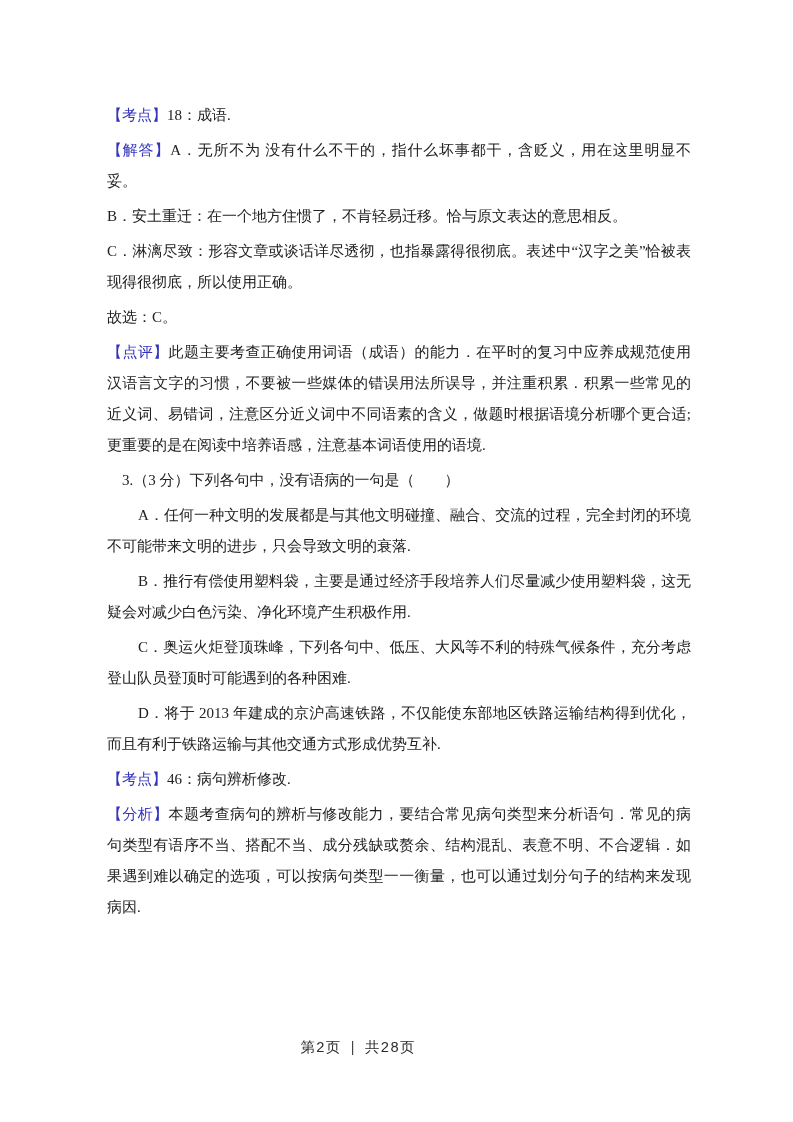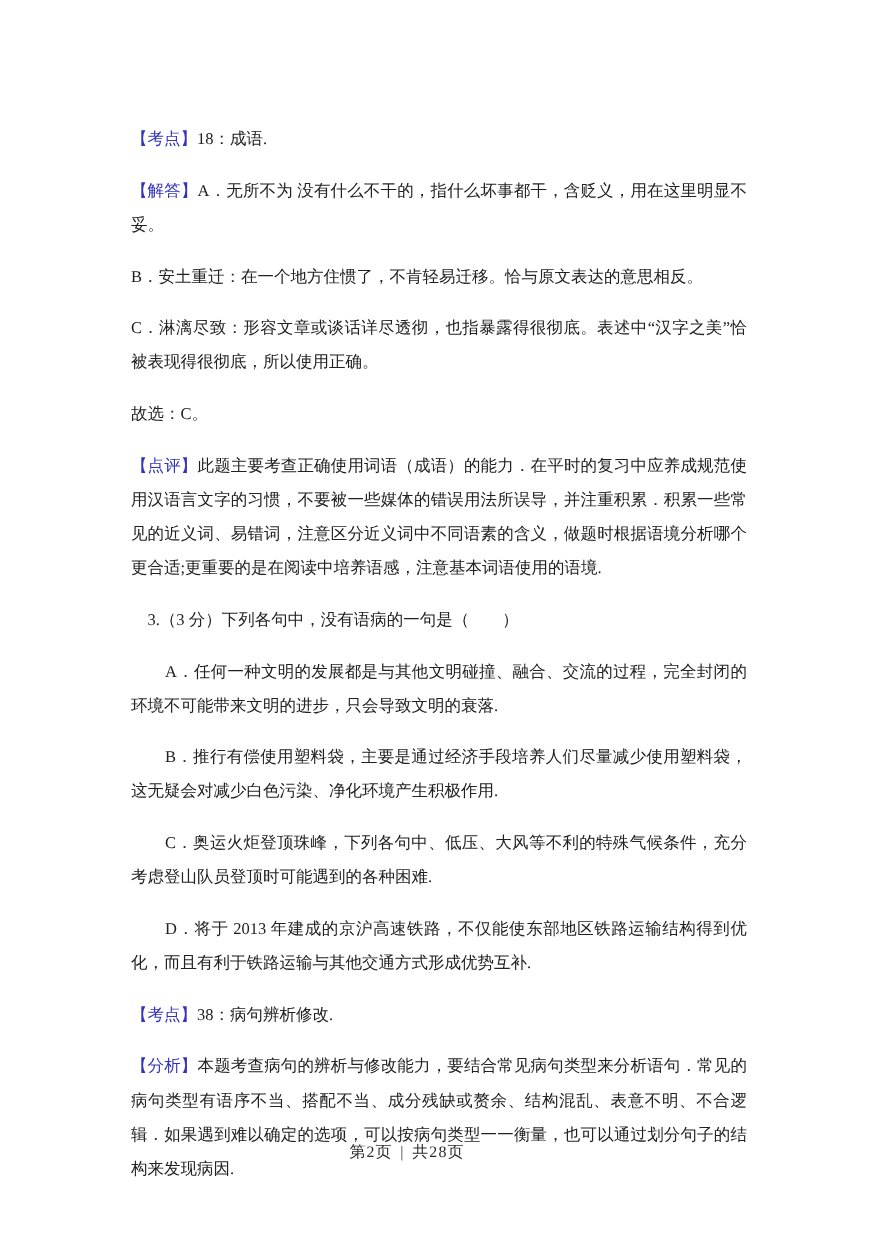--- a/index.html
+++ b/index.html
@@ -25,34 +25,34 @@
     position: absolute;
     left: 103px;
     top: 96px;
     width: 592px;
     color: #212121;
     font-size: 15px;
     line-height: 31px;
     text-align: justify;
   }
   .content p {
-    margin: 16px;
+    margin: 4px;
     padding: 0;
     word-break: break-all;
   }
   .content p.indent-1 { text-indent: 15px; }
   .content p.indent-2 { text-indent: 31px; }
   .tag { color: #3333bb; }
   .footer {
     position: absolute;
-    left: 12px;
+    left: 0;
     top: 1038px;
     width: 716px;
     text-align: center;
-    font-family: Liberation Serif, serif;
+    font-family: Liberation Mono, monospace;
     font-size: 14.5px;
     color: #2b2b2b;
     letter-spacing: 1px;
   }
   .footer .sep { margin: 0 7px; color: #444; }
 </style>
 </head>
 <body>
 
 <div class="page">
@@ -63,21 +63,21 @@
       <p><span class="tag">【解答】</span><span>A．无所不为 没有什么不干的，指什么坏事都干，含贬义，用在这里明显不妥。</span></p>
       <p><span>B．安土重迁：在一个地方住惯了，不肯轻易迁移。恰与原文表达的意思相反。</span></p>
       <p><span>C．淋漓尽致：形容文章或谈话详尽透彻，也指暴露得很彻底。表述中“汉字之美”恰被表现得很彻底，所以使用正确。</span></p>
       <p><span>故选：C。</span></p>
       <p><span class="tag">【点评】</span><span>此题主要考查正确使用词语（成语）的能力．在平时的复习中应养成规范使用汉语言文字的习惯，不要被一些媒体的错误用法所误导，并注重积累．积累一些常见的近义词、易错词，注意区分近义词中不同语素的含义，做题时根据语境分析哪个更合适;更重要的是在阅读中培养语感，注意基本词语使用的语境.</span></p>
       <p class="indent-1"><span>3.（3 分）下列各句中，没有语病的一句是（　　）</span></p>
       <p class="indent-2"><span>A．任何一种文明的发展都是与其他文明碰撞、融合、交流的过程，完全封闭的环境不可能带来文明的进步，只会导致文明的衰落.</span></p>
       <p class="indent-2"><span>B．推行有偿使用塑料袋，主要是通过经济手段培养人们尽量减少使用塑料袋，这无疑会对减少白色污染、净化环境产生积极作用.</span></p>
       <p class="indent-2"><span>C．奥运火炬登顶珠峰，下列各句中、低压、大风等不利的特殊气候条件，充分考虑登山队员登顶时可能遇到的各种困难.</span></p>
       <p class="indent-2"><span>D．将于 2013 年建成的京沪高速铁路，不仅能使东部地区铁路运输结构得到优化，而且有利于铁路运输与其他交通方式形成优势互补.</span></p>
-      <p><span class="tag">【考点】</span><span>38：病句辨析修改.</span></p>
+      <p><span class="tag">【考点】</span><span>46：病句辨析修改.</span></p>
       <p><span class="tag">【分析】</span><span>本题考查病句的辨析与修改能力，要结合常见病句类型来分析语句．常见的病句类型有语序不当、搭配不当、成分残缺或赘余、结构混乱、表意不明、不合逻辑．如果遇到难以确定的选项，可以按病句类型一一衡量，也可以通过划分句子的结构来发现病因.</span></p>
     </div>
 
   <div class="footer">
     <span>第2页</span><span class="sep">|</span><span>共28页</span>
   </div>
 
 </div>
 
 </body></html>

